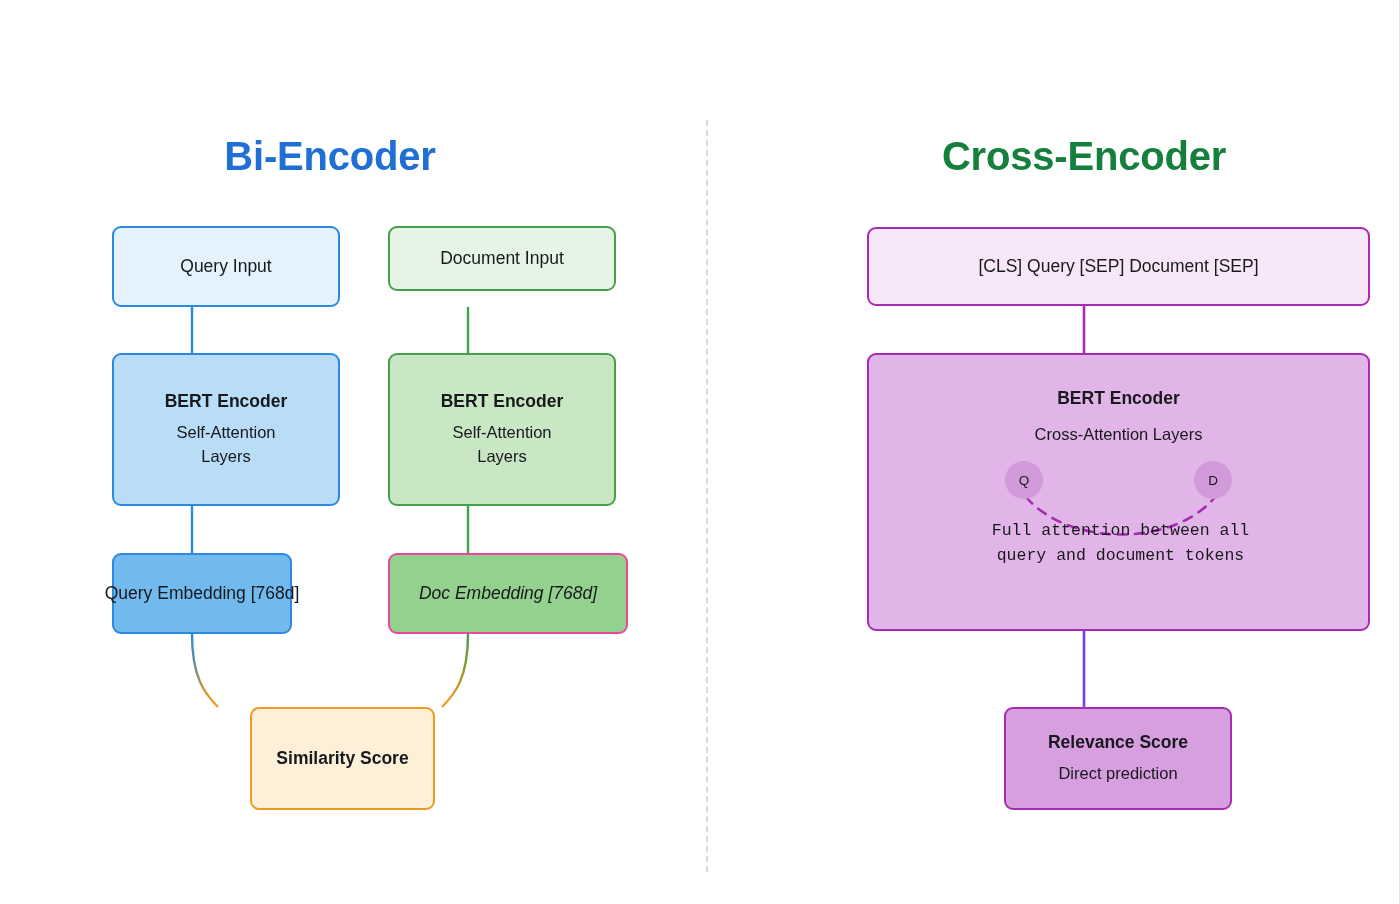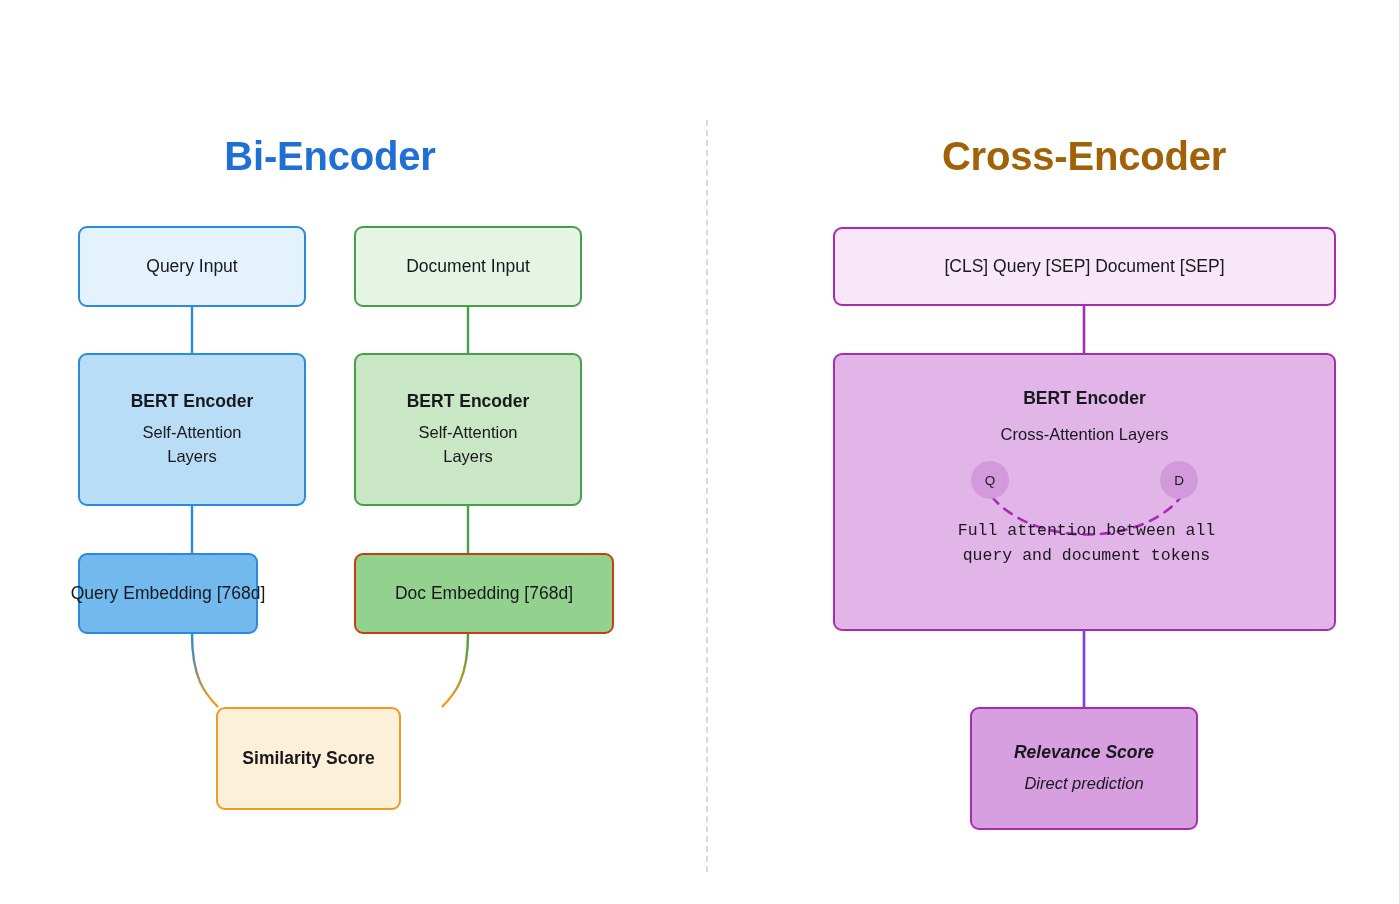--- a/index.html
+++ b/index.html
@@ -47,21 +47,21 @@
   #heading-bi {
     left: 80px;
     top: 134px;
     width: 500px;
     color: #1f6fd4;
   }
   #heading-cross {
     left: 834px;
     top: 134px;
     width: 500px;
-    color: #a16207;
+    color: #15803d;
   }
 
   
   #divider {
     position: absolute;
     left: 706px;
     top: 120px;
     width: 0;
     height: 752px;
     border-left: 2px dashed #d8dade;
@@ -71,20 +71,21 @@
   .node {
     position: absolute;
     box-sizing: border-box;
     border-radius: 9px;
     display: flex;
     flex-direction: column;
     align-items: center;
     justify-content: center;
     text-align: center;
     color: #18191c;
+    margin-left: 34px;
   }
   .node .ttl {
     font-size: 17.5px;
     font-weight: 700;
     line-height: 1.32;
     white-space: nowrap;
   }
   .node .sub {
     font-size: 16.5px;
     font-weight: 400;
@@ -106,30 +107,30 @@
   #n-query-bert {
     left: 78px; top: 353px; width: 228px; height: 153px;
     background: #b9dcf7; border: 2px solid #2b8ae0;
   }
   #n-query-emb {
     left: 78px; top: 553px; width: 180px; height: 81px;
     background: #72b9ee; border: 2px solid #2b8ae0;
   }
   
   #n-doc-input {
-    left: 354px; top: 226px; width: 228px; height: 81px;
+    left: 354px; top: 226px; width: 228px; height: 65px;
     background: #e6f4e6; border: 2px solid #45a049;
   }
   #n-doc-bert {
     left: 354px; top: 353px; width: 228px; height: 153px;
     background: #c9e7c4; border: 2px solid #45a049;
   }
   #n-doc-emb {
-    left: 354px; top: 553px; width: 260px; height: 81px;
-    background: #93d18e; border: 2px solid #c2410c;
+    left: 354px; top: 553px; width: 240px; height: 81px;
+    background: #93d18e; border: 2px solid #ec4899; font-style: italic;
   }
   
   #n-similarity {
     left: 216px; top: 707px; width: 185px; height: 103px;
     background: #fdf0d8; border: 2px solid #ef9a22;
   }
   #n-similarity .sub { font-size: 16.5px; white-space: nowrap; }
 
   
   #n-cls {
@@ -138,22 +139,22 @@
   }
   #n-cross-bert {
     left: 833px; top: 353px; width: 503px; height: 278px;
     background: #e2b5e8; border: 2.2px solid #a82bb4;
     justify-content: flex-start;
     padding-top: 32px;
   }
   #n-cross-bert .ttl { font-size: 17.5px; }
   #n-cross-bert .sub { margin-top: 13px; }
   #n-relevance {
-    left: 970px; top: 707px; width: 228px; height: 123px;
-    background: #d79ee0; border: 2.2px solid #a82bb4; font-style: italic;
+    left: 970px; top: 707px; width: 228px; height: 103px;
+    background: #d79ee0; border: 2.2px solid #a82bb4;
   }
 
   
   .attn-wrap {
     position: relative;
     width: 100%;
     height: 106px;
     margin-top: 14px;
   }
   .token-node {

